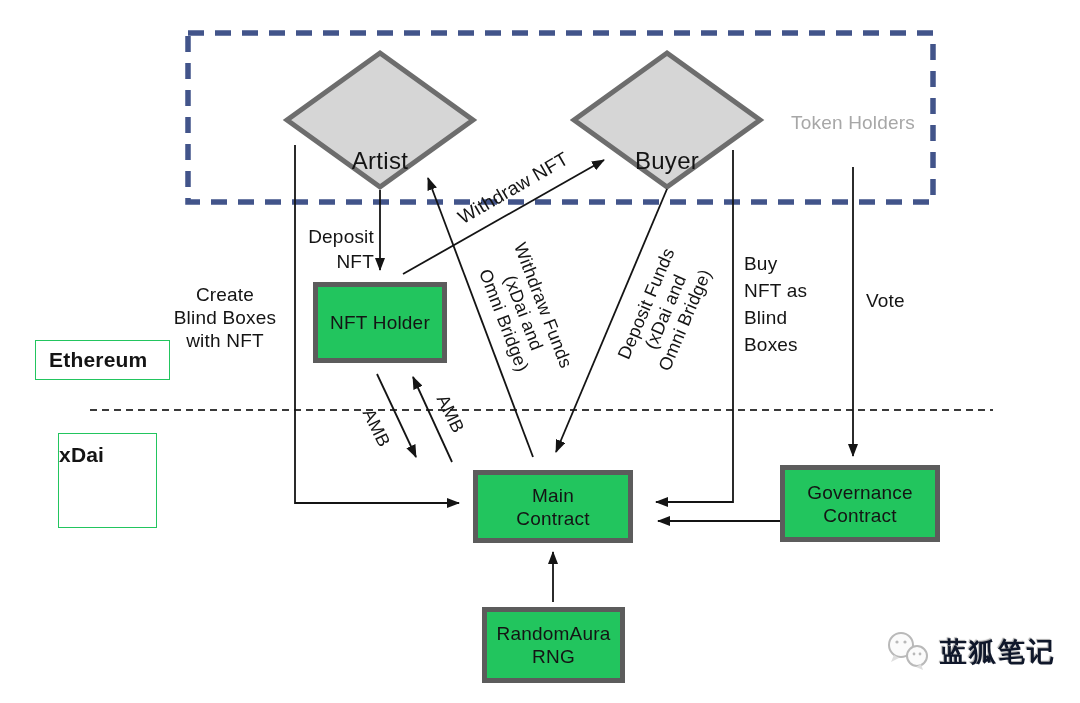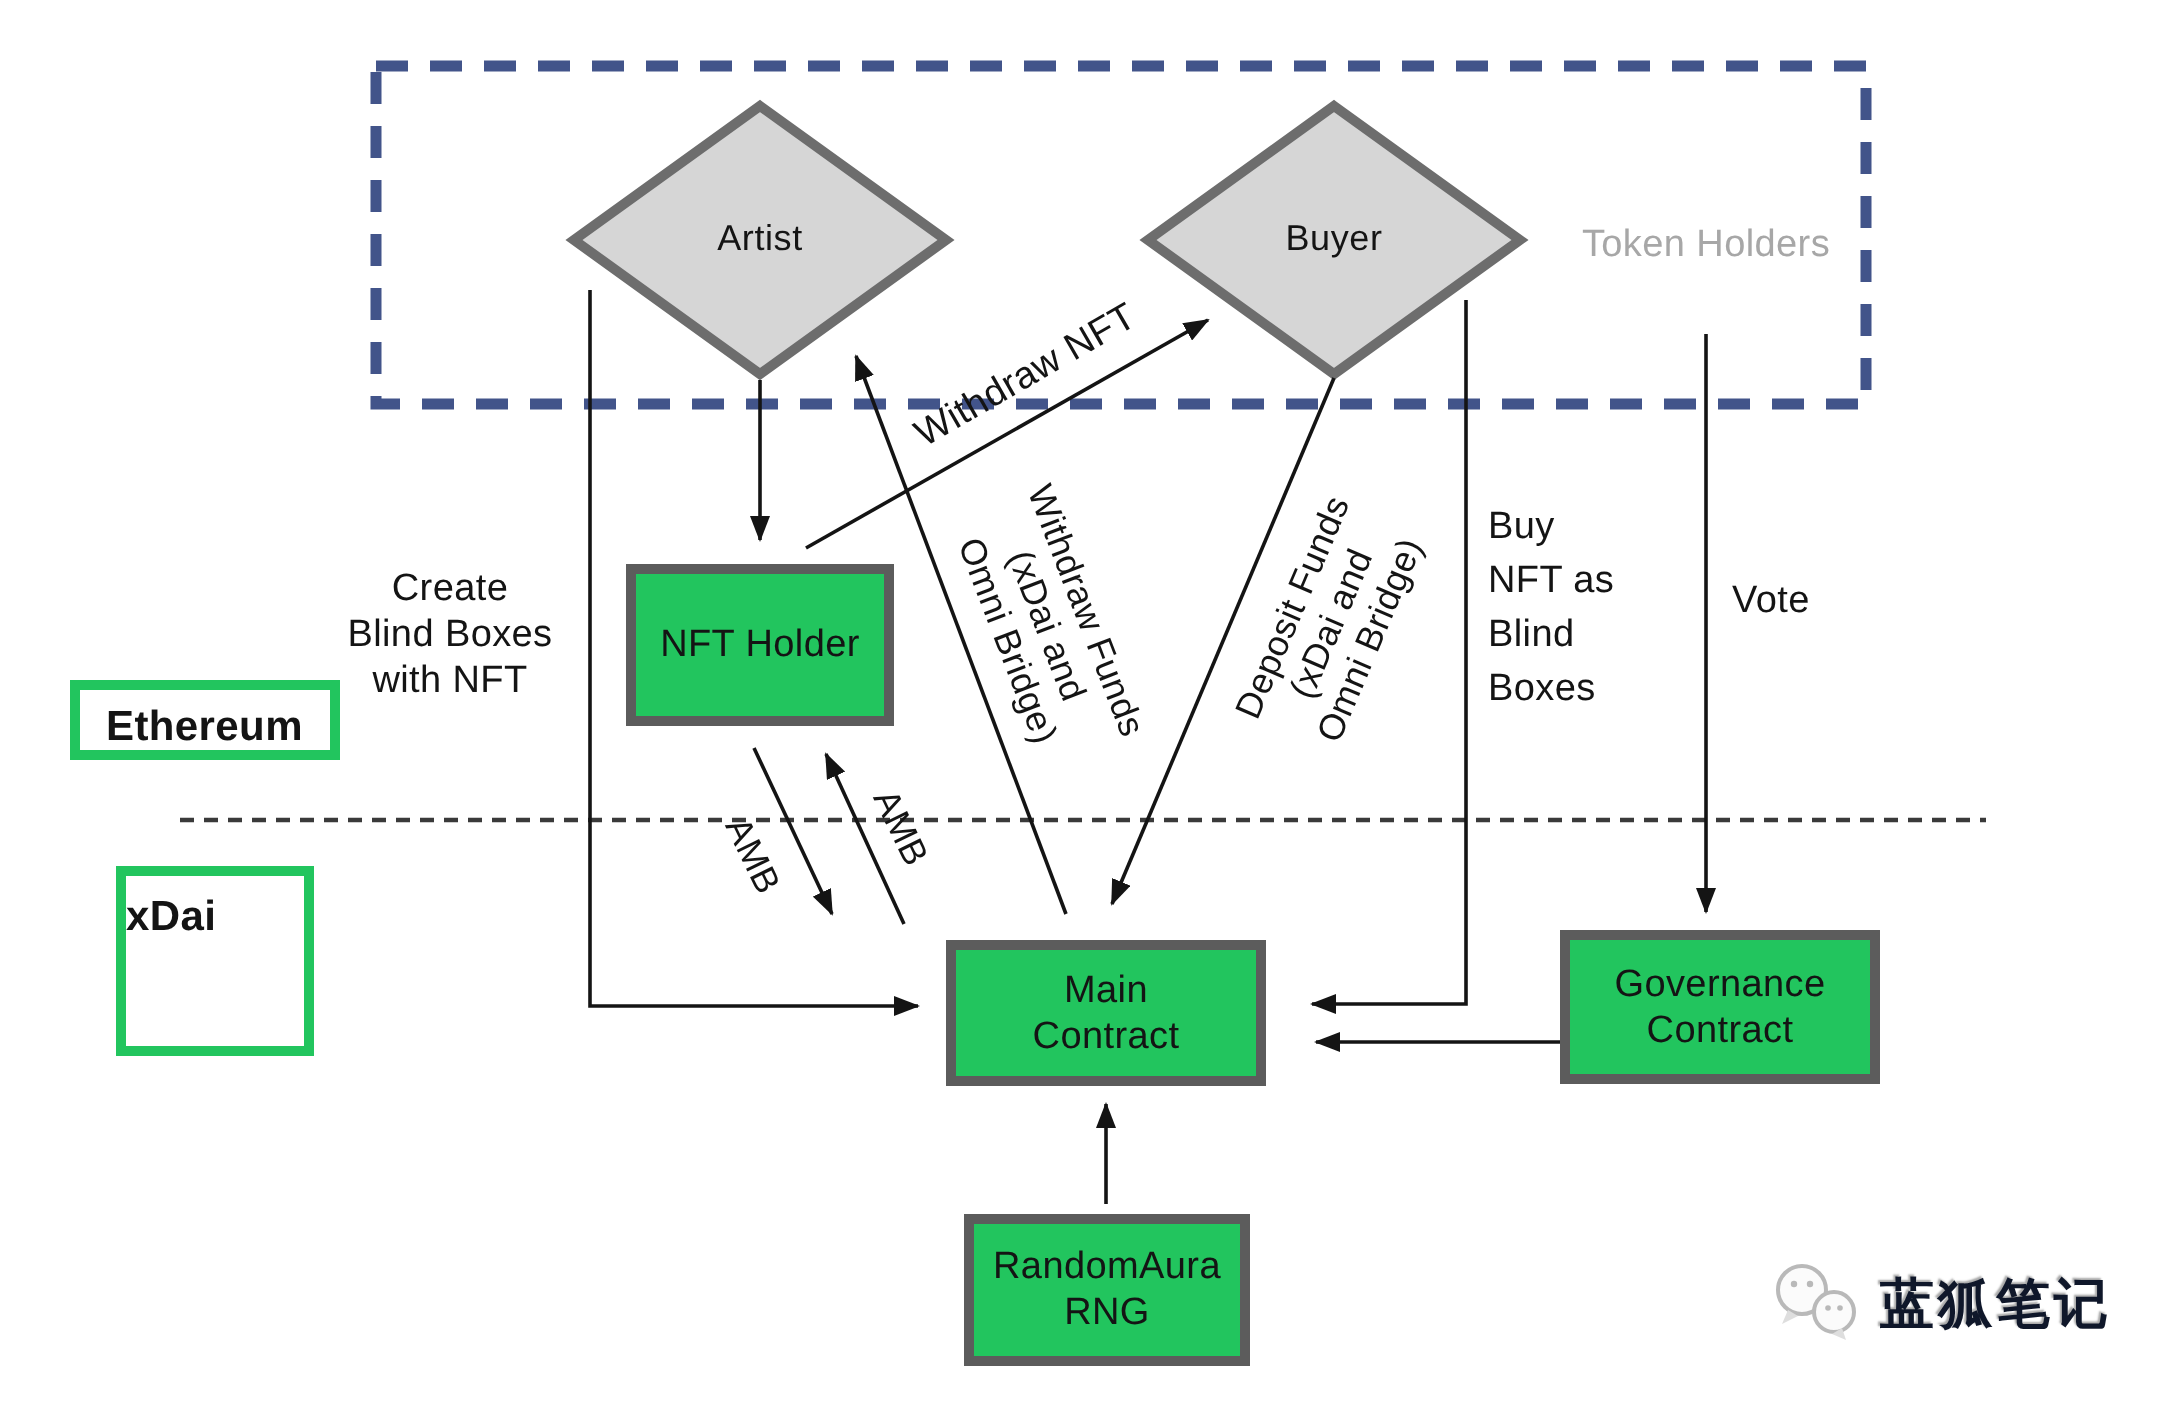--- a/index.html
+++ b/index.html
@@ -8,23 +8,23 @@
     font-family:"Liberation Sans",sans-serif;color:#141414;
   }
   #wires{position:absolute;left:0;top:0;z-index:1;}
   .abs{position:absolute;z-index:2;}
   .node-box{
     background:#22c55e;border:5px solid #5C5C5C;box-sizing:border-box;
     display:flex;flex-direction:column;align-items:center;justify-content:center;
     font-size:19px;line-height:23px;text-align:center;letter-spacing:.2px;
   }
   .diamond-label{display:flex;align-items:center;justify-content:center;
-    font-size:18px;letter-spacing:.3px;}
+    font-size:24px;letter-spacing:.3px;margin-top:38px;}
   .zone-box{
-    background:#ffffff;border:5px solid #22c55e;box-sizing:border-box;
+    background:#ffffff;border:1px solid #22c55e;box-sizing:border-box;
     font-weight:bold;font-size:21px;letter-spacing:.2px;
   }
   .edge-label{font-size:19px;line-height:25px;letter-spacing:.2px;white-space:nowrap;}
   .rot{transform-origin:center center;text-align:center;}
   .gray-label{color:#A7A7A7;}
   .watermark{
     display:flex;align-items:center;gap:6px;
     font-size:27px;font-weight:bold;letter-spacing:2px;
     color:#0f172a;
     text-shadow:-1px -1px 1px #a9a9a9, 1px 1px 0 #ffffff;
@@ -82,20 +82,24 @@
   <div class="abs node-box" style="left:780px;top:465px;width:160px;height:77px;">
     <div>Governance</div>
     <div>Contract</div>
   </div>
 
   <div class="abs node-box" style="left:482px;top:607px;width:143px;height:76px;">
     <div>RandomAura</div>
     <div>RNG</div>
   </div>
 
+  <div class="abs edge-label" style="left:296px;top:224px;width:78px;text-align:right;">
+    <div>Deposit</div>
+    <div>NFT</div>
+  </div>
 
   <div class="abs edge-label" style="left:163px;top:283px;width:124px;text-align:center;line-height:23px;">
     <div>Create</div>
     <div>Blind Boxes</div>
     <div>with NFT</div>
   </div>
 
   <div class="abs edge-label" style="left:744px;top:250px;width:90px;line-height:27px;">
     <div>Buy</div>
     <div>NFT as</div>

